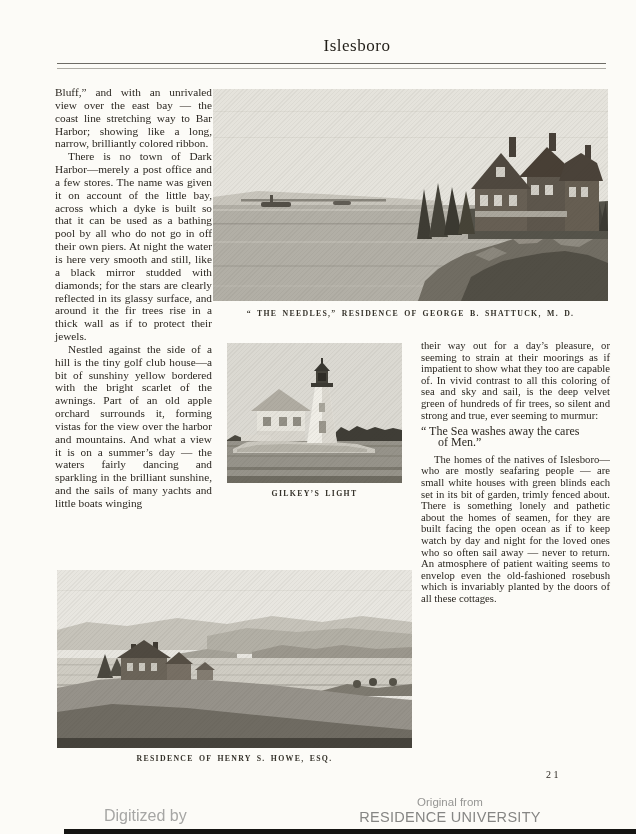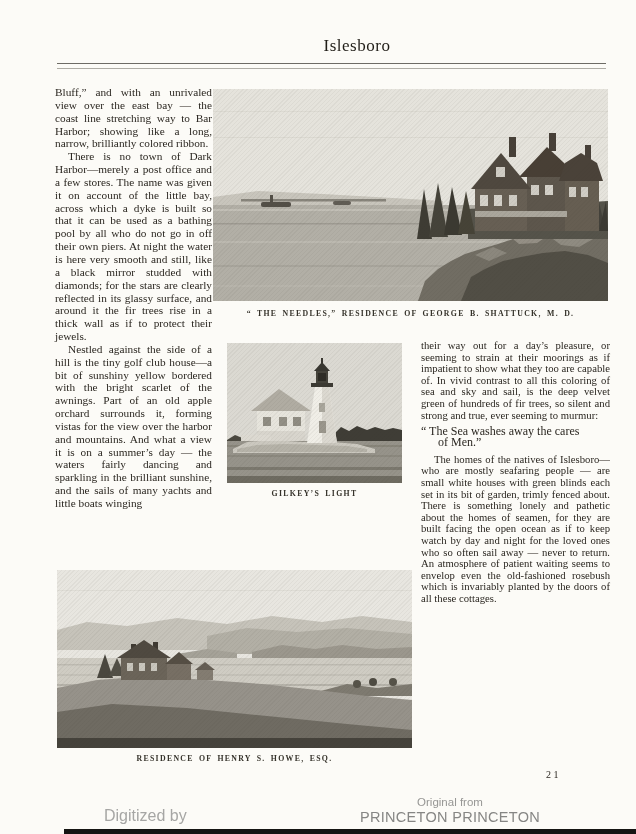--- a/index.html
+++ b/index.html
@@ -196,17 +196,17 @@
       <rect x="140" y="100" width="16" height="10" fill="#837c71"></rect>
     </svg>
     <span class="photo-tex"></span>
     <figcaption>RESIDENCE OF HENRY S. HOWE, ESQ.</figcaption>
   </figure>
 
   <div class="page-number">21</div>
 
   <div class="ft digitized">Digitized by</div>
   <div class="ft orig-from">Original from</div>
-  <div class="ft institution">PRINCETON PRINCETON</div>
+  <div class="ft institution">RESIDENCE UNIVERSITY</div>
 
   <div class="bottom-bar"></div>
 
 </div>
 
 </body></html>

